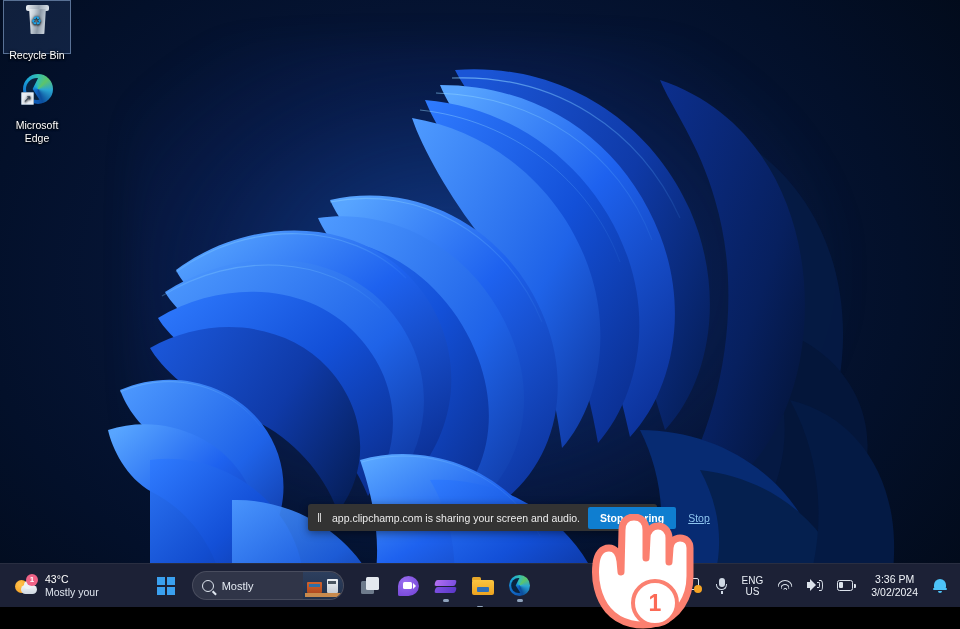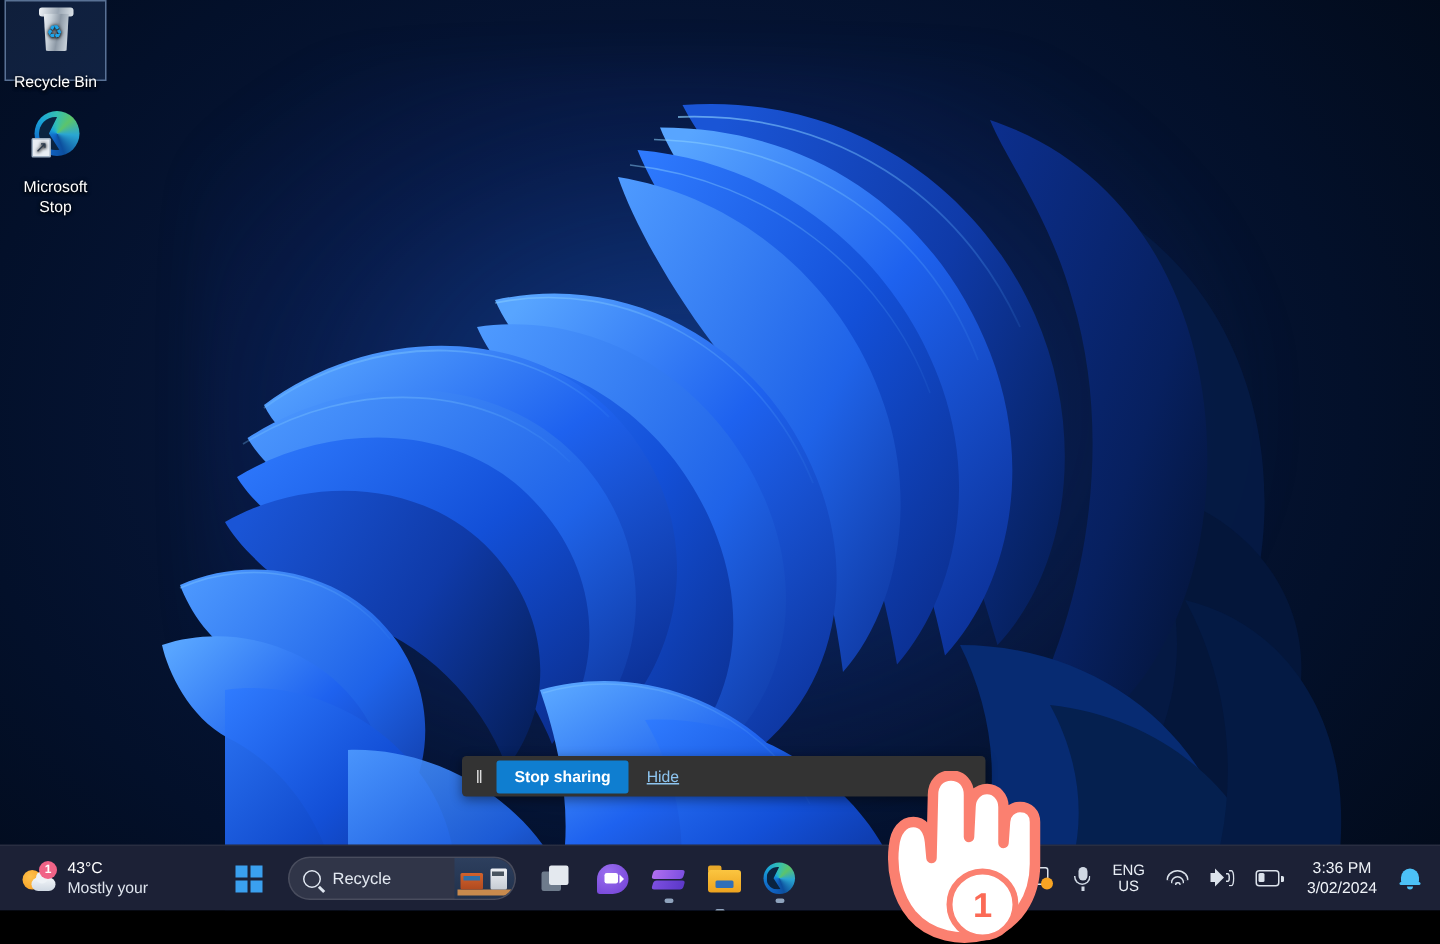--- a/index.html
+++ b/index.html
@@ -342,27 +342,28 @@
 
   <div class="desk-icon" id="icon-edge">
     <div class="glyph">
       <div class="edge-g">
         <div class="edge-c"></div>
         <div class="edge-m"></div>
         <div class="edge-sc">↗</div>
       </div>
     </div>
     <div>Microsoft</div>
-    <div>Stop</div>
+    <div>Edge</div>
   </div>
 
   <div id="share-bar">
     <span class="pause">‖</span>
+    <span class="msg">app.clipchamp.com is sharing your screen and audio.</span>
     <button id="stop-sharing">Stop sharing</button>
-    <a id="hide-link">Hide</a>
+    <a id="hide-link">Stop</a>
   </div>
 
   <div id="taskbar">
 
     <div id="weather">
       <div class="wx-ico">
         <div class="wx-sun"></div>
         <div class="wx-cloud"></div>
         <div class="wx-badge">1</div>
       </div>
@@ -378,21 +379,21 @@
         <div class="win-logo">
           <i></i>
             <i></i>
             <i></i>
             <i></i>
         </div>
       </div>
 
       <div id="search-box">
         <div class="mag"></div>
-        <div class="ph">Recycle</div>
+        <div class="ph">Mostly</div>
         <div id="search-thumb">
           <div class="thumb-desk"></div>
           <div class="thumb-book"></div>
           <div class="thumb-calc"></div>
         </div>
       </div>
 
       <div class="tb-btn" style="margin-left:8px;">
         <div class="ic-taskview">
           <div class="b"></div>

